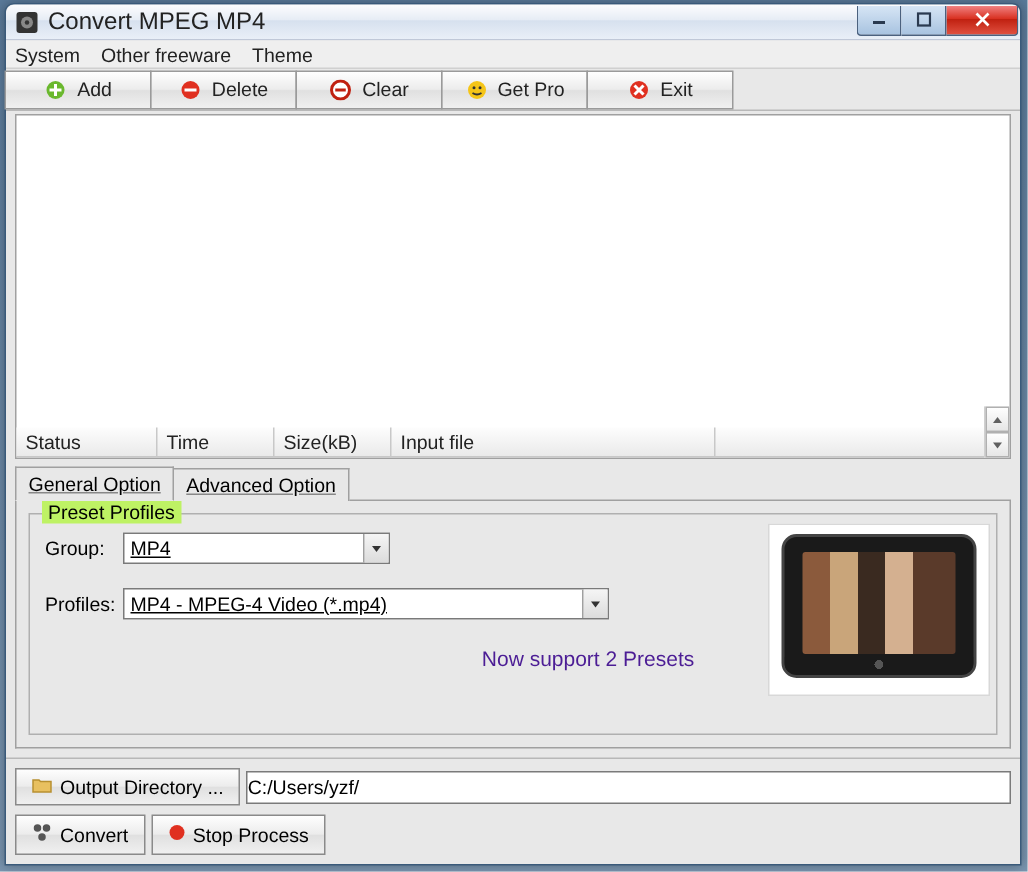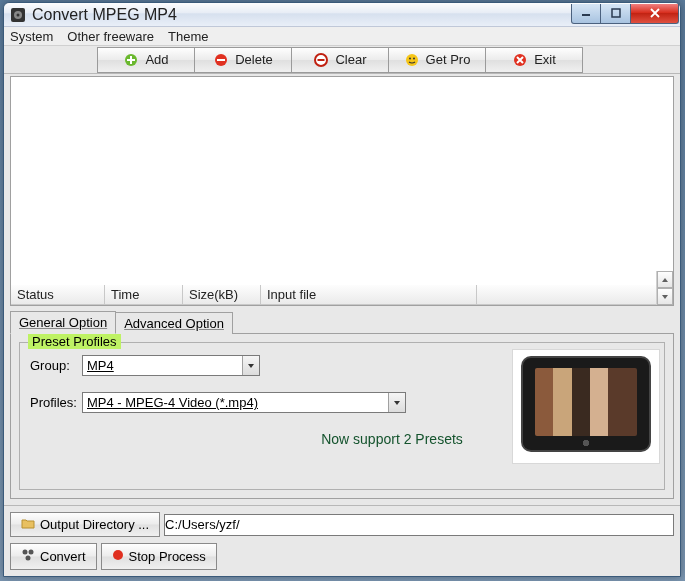--- a/index.html
+++ b/index.html
@@ -63,21 +63,20 @@
     font-size: 13px;
   }
   .menubar span { color: #222; cursor: default; }
 
   .toolbar {
     height: 32px;
     background: #e8e8e8;
     border-bottom: 1px solid #b8b8b8;
     display: flex;
     align-items: center;
-    padding-left: 94px;
     gap: 0;
   }
   .tool-btn {
     width: 98px; height: 26px;
     background: linear-gradient(#fefefe,#ececec 48%,#e0e0e0 52%,#f0f0f0);
     border: 1px solid #9a9a9a;
     display: flex; align-items: center; justify-content: center;
     gap: 6px;
     font-size: 13px;
     color: #222;
@@ -185,21 +184,21 @@
     height: 21px;
   }
   .combo .val { flex:1; padding: 0 4px; font-size:13px;text-decoration:underline;}
   .combo .arrow {
     width: 17px; height: 19px;
     background: linear-gradient(#f5f5f5,#dcdcdc);
     border-left: 1px solid #a0a0a0;
     display:flex;align-items:center;justify-content:center;
   }
   .preset-msg {
-    color: #14532d;
+    color: #4c1d95;
     font-size: 14px;
     text-align: center;
     margin-left: 100px;
     margin-top: 18px;
   }
   .device-img {
     position:absolute;
     right: 4px; top: 6px;
     width: 148px; height: 115px;
     background:#fff;

